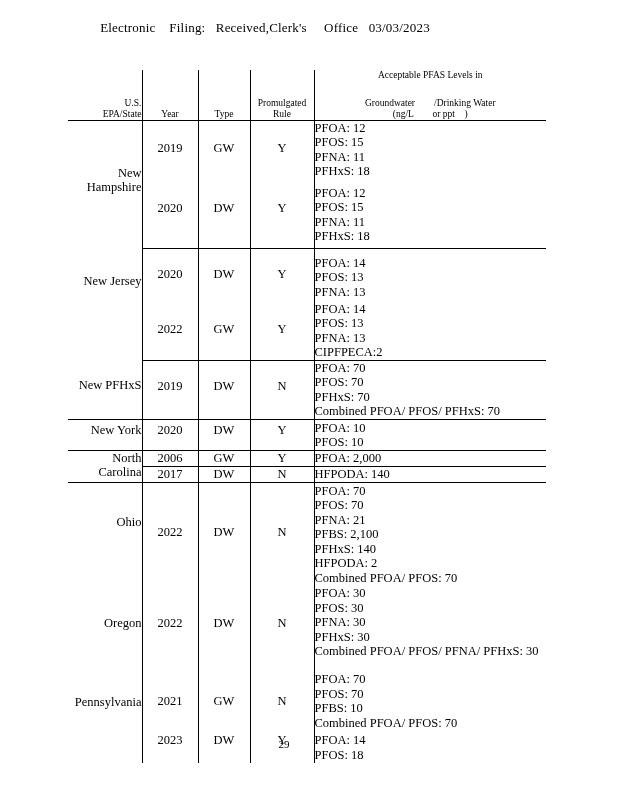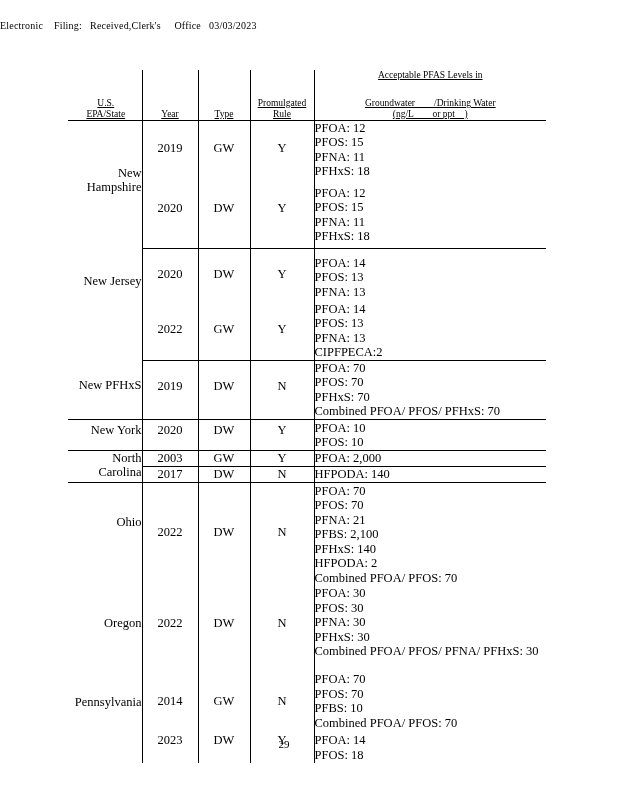--- a/index.html
+++ b/index.html
@@ -18,22 +18,22 @@
   .page {
     position: relative;
     width: 618px;
     height: 800px;
   }
   .header-line {
     position: absolute;
     top: 20px;
     left: 0;
     width: 530px;
-    text-align: left;
-    font-size: 10px;
+    text-align: center;
+    font-size: 13px;
     letter-spacing: 0.2px;
     white-space: pre;
   }
   table.pfas {
     position: absolute;
     top: 70px;
     left: 68px;
     width: 478px;
     border-collapse: collapse;
     font-size: 11.5px;
@@ -51,24 +51,23 @@
   col.c-rule  { width: 64px; }
   col.c-level { width: 232px; }
 
   
   .hdr-row td {
     border-bottom: 1.3px solid #000;
     padding-bottom: 3px;
     text-align: center;
     font-size: 9.5px;
     line-height: 1.15;
-    text-decoration: underline;
   }
   .hdr-row td.state-h {
-    text-align: center;
+    text-align: right;
     padding-left: 2px;
     vertical-align: bottom;
   }
   .hdr-row td.mid-h {
     vertical-align: bottom;
   }
   .hdr-levels {
     text-align: center;
     font-size: 9.5px;
     line-height: 1.25;
@@ -214,21 +213,21 @@
         <td class="rule vl" style="padding-top:3px">Y</td>
         <td class="levels vl" style="height:28px;padding-top:1px">PFOA: 10
 PFOS: 10</td>
       </tr>
 
       <tr class="rowsep">
         <td class="state" rowspan="2">
           <span style="white-space:pre-line">North
 Carolina</span>
         </td>
-        <td class="year vl">2003</td>
+        <td class="year vl">2006</td>
         <td class="type vl">GW</td>
         <td class="rule vl">Y</td>
         <td class="levels vl" style="height:14px">PFOA: 2,000</td>
       </tr>
       <tr class="rowsep">
         <td class="year vl">2017</td>
         <td class="type vl">DW</td>
         <td class="rule vl">N</td>
         <td class="levels vl" style="height:15px">HFPODA: 140</td>
       </tr>
@@ -260,21 +259,21 @@
 PFOS: 30
 PFNA: 30
 PFHxS: 30
 Combined PFOA/ PFOS/ PFNA/ PFHxS: 30</td>
       </tr>
 
       <tr>
         <td class="state" rowspan="2" style="padding-top:24px">
           <span style="white-space:pre-line">Pennsylvania</span>
         </td>
-        <td class="year vl" style="padding-top:23px">2014</td>
+        <td class="year vl" style="padding-top:23px">2021</td>
         <td class="type vl" style="padding-top:23px">GW</td>
         <td class="rule vl" style="padding-top:23px">N</td>
         <td class="levels vl" style="height:60px;padding-top:1px">PFOA: 70
 PFOS: 70
 PFBS: 10
 Combined PFOA/ PFOS: 70</td>
       </tr>
       <tr>
         <td class="year vl" style="padding-top:1px">2023</td>
         <td class="type vl" style="padding-top:1px">DW</td>

